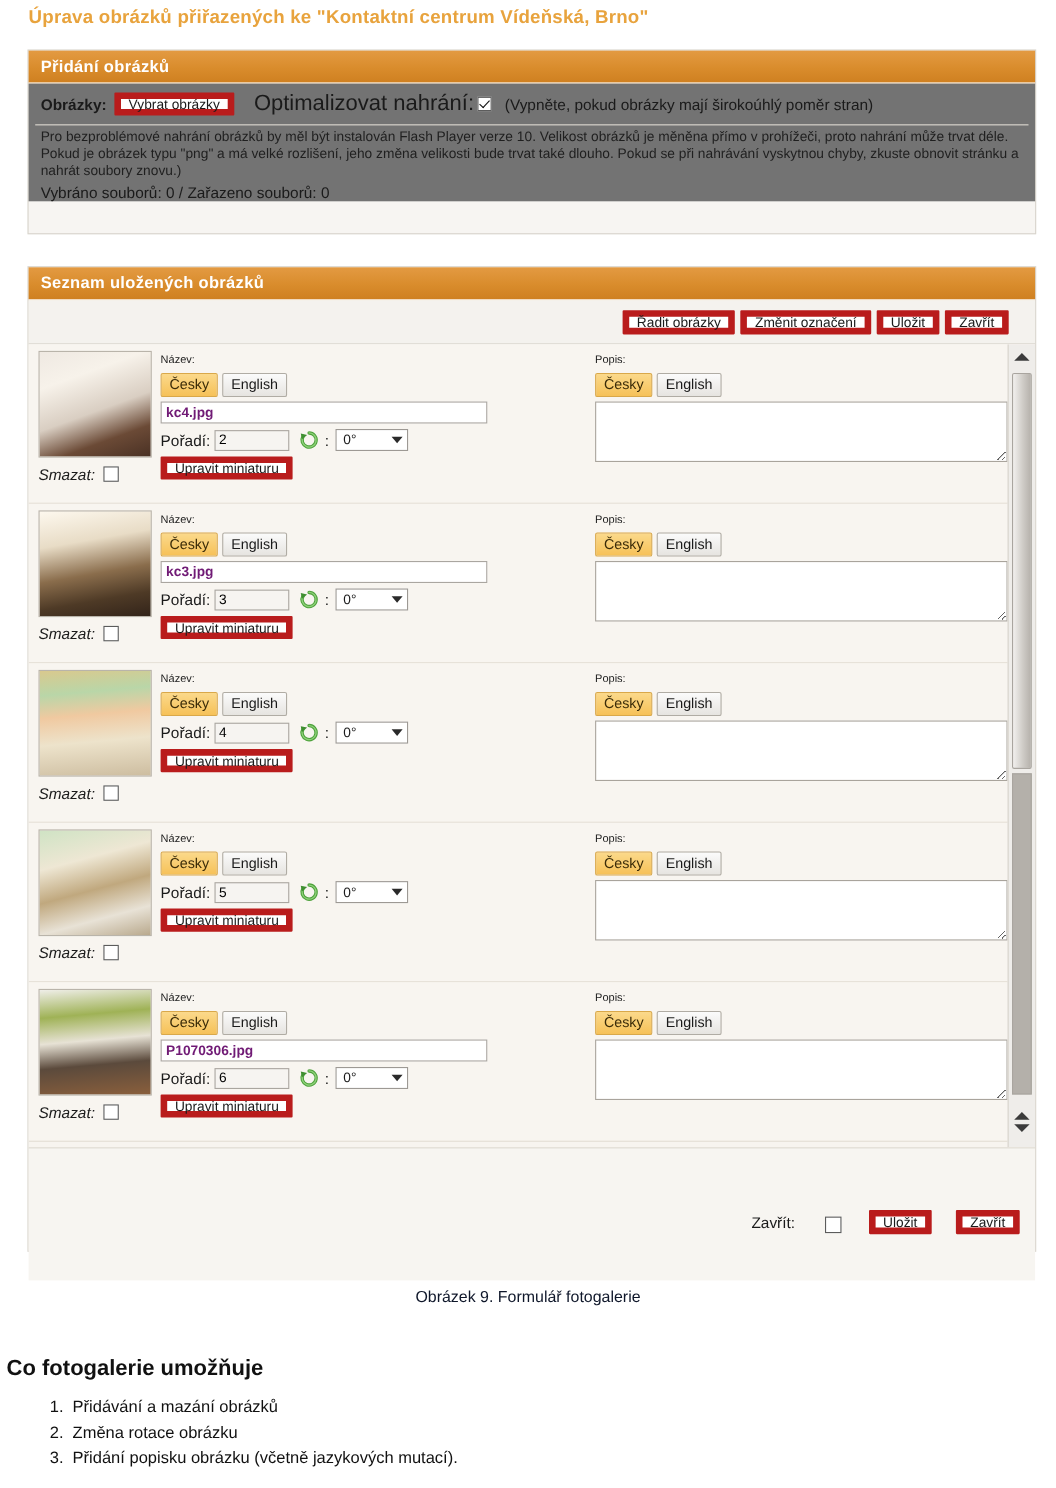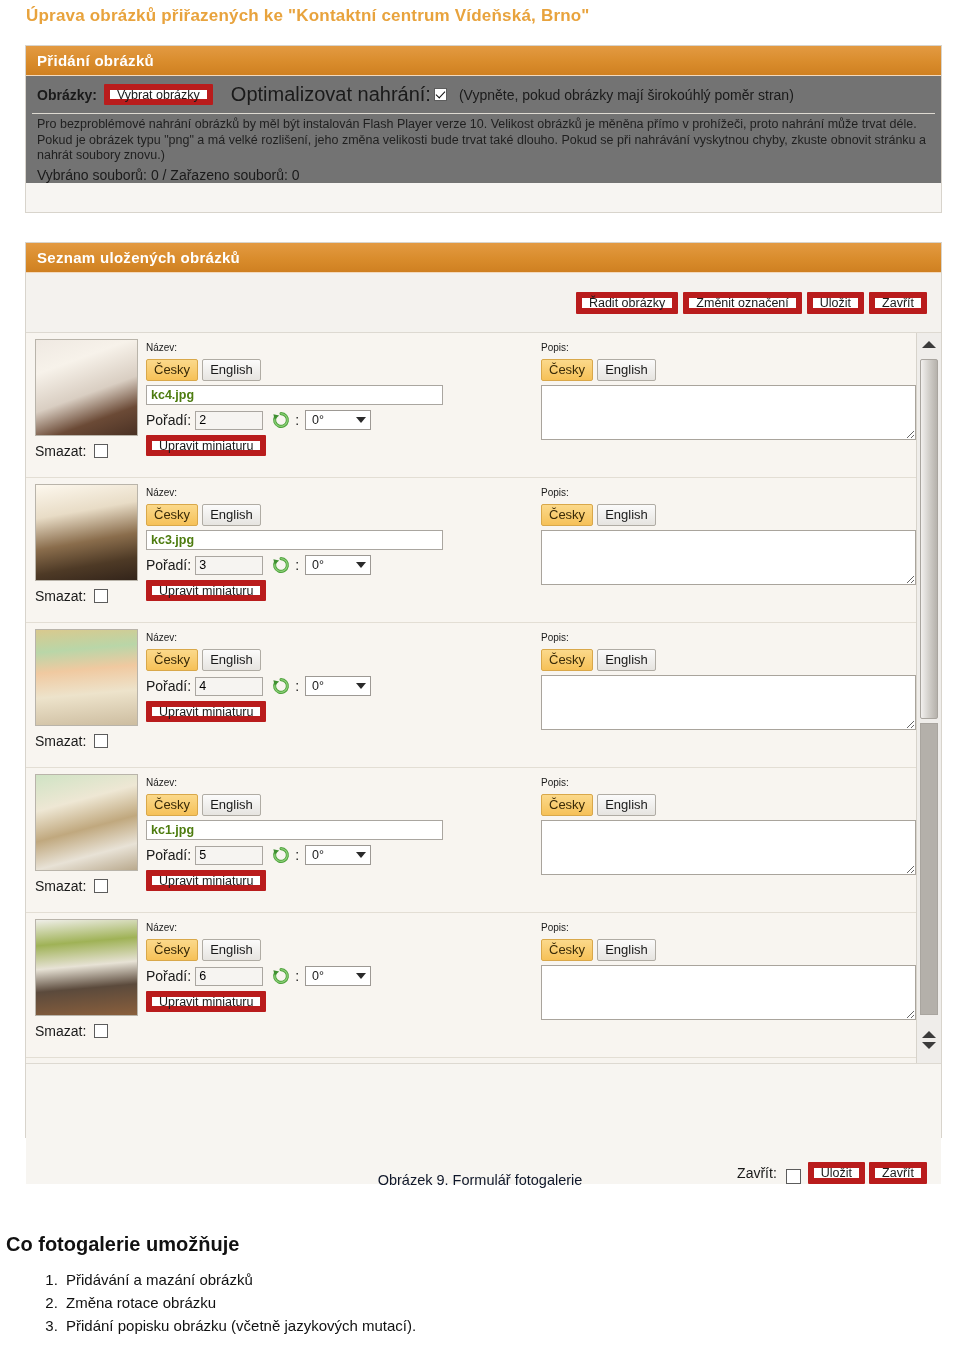--- a/index.html
+++ b/index.html
@@ -117,25 +117,25 @@
     color: #1f1f1f;
   }
   .count-line {
     font-size: 14px;
     padding: 3px 11px 0 11px;
   }
 
   
   #list-panel { top: 242px; height: 896px; }
   .toolbar {
-    height: 60px;
+    height: 40px;
     display: flex;
     align-items: center;
     justify-content: flex-end;
-    padding-right: 14px;
+    padding-right: 24px;
     gap: 5px;
     box-sizing: border-box;
     background: #f4f2ee;
     border-bottom: 1px solid #ddd9d1;
   }
   .toolbar .btn { height: 22px; font-size: 12.5px; }
 
   .list-area {
     position: relative;
     height: 730px;
@@ -151,20 +151,21 @@
     border-bottom: 1px solid #e3ded4;
     box-sizing: border-box;
     background: #f8f5f0;
     position: relative;
   }
   .row-left {
     width: 120px;
     padding: 6px 0 0 9px;
     box-sizing: border-box;
     flex: 0 0 120px;
+    font-style: italic;
   }
   .thumb {
     width: 103px;
     height: 97px;
     border: 1px solid #b9b4aa;
     box-sizing: border-box;
     background-size: cover;
     background-position: center;
     overflow: hidden;
     position: relative;
@@ -208,21 +209,21 @@
   .text-input {
     width: 297px;
     height: 20px;
     border: 1px solid #aaa6a0;
     background: #ffffff;
     font-family: "Liberation Sans", sans-serif;
     font-size: 12.5px;
     font-weight: bold;
     padding: 0 4px;
     box-sizing: border-box;
-    color: #4d7c0f;
+    color: #701a75;
   }
   .order-line {
     display: flex;
     align-items: center;
     margin-top: 5px;
     font-size: 14px;
     gap: 4px;
   }
   .order-input {
     width: 68px;
@@ -327,24 +328,24 @@
     align-items: center;
     justify-content: center;
     gap: 4px;
   }
 
   
   .list-footer {
     height: 120px;
     background: #f7f5f1;
     display: flex;
-    align-items: flex-end;
+    align-items: center;
     justify-content: flex-end;
     padding: 14px 14px 0 0;
-    gap: 4px;
+    gap: 22px;
     box-sizing: border-box;
   }
   .footer-label { font-size: 14px; line-height: 22px; margin-right: 2px; }
   .footer-cb { width: 15px; height: 15px; margin-top: 4px; }
   .list-footer .btn { height: 22px; }
 
   
   .caption {
     position: absolute;
     top: 1172px;
@@ -550,21 +551,20 @@
         <span class="cb"></span>
       </div>
     </div>
 
     <div class="row-mid">
       <div class="field-label">Název:</div>
       <div class="lang-tabs">
         <span class="lang-tab active">Česky</span>
         <span class="lang-tab">English</span>
       </div>
-      <input class="text-input" type="text" value="kc1.jpg" style="">
       <div class="order-line">
         <span>Pořadí:</span>
         <input class="order-input" type="text" value="5" style="">
         <span class="rotate-icon">
           <svg viewBox="0 0 18 18" width="18" height="18">
             <path d="M9 2.6a6.4 6.4 0 1 1-5.5 3.1" fill="none" stroke="#4ea23c" stroke-width="3.1" stroke-linecap="round"></path>
             <path d="M9 2.6a6.4 6.4 0 1 1-5.5 3.1" fill="none" stroke="#8fd17a" stroke-width="1.2" stroke-linecap="round"></path>
             <polygon points="1.4,3.2 7.2,4.4 2.6,8.4" fill="#3f8f31"></polygon>
           </svg>
         </span>
@@ -594,20 +594,21 @@
         <span class="cb"></span>
       </div>
     </div>
 
     <div class="row-mid">
       <div class="field-label">Název:</div>
       <div class="lang-tabs">
         <span class="lang-tab active">Česky</span>
         <span class="lang-tab">English</span>
       </div>
+      <input class="text-input" type="text" value="P1070306.jpg" style="">
       <div class="order-line">
         <span>Pořadí:</span>
         <input class="order-input" type="text" value="6" style="">
         <span class="rotate-icon">
           <svg viewBox="0 0 18 18" width="18" height="18">
             <path d="M9 2.6a6.4 6.4 0 1 1-5.5 3.1" fill="none" stroke="#4ea23c" stroke-width="3.1" stroke-linecap="round"></path>
             <path d="M9 2.6a6.4 6.4 0 1 1-5.5 3.1" fill="none" stroke="#8fd17a" stroke-width="1.2" stroke-linecap="round"></path>
             <polygon points="1.4,3.2 7.2,4.4 2.6,8.4" fill="#3f8f31"></polygon>
           </svg>
         </span>

